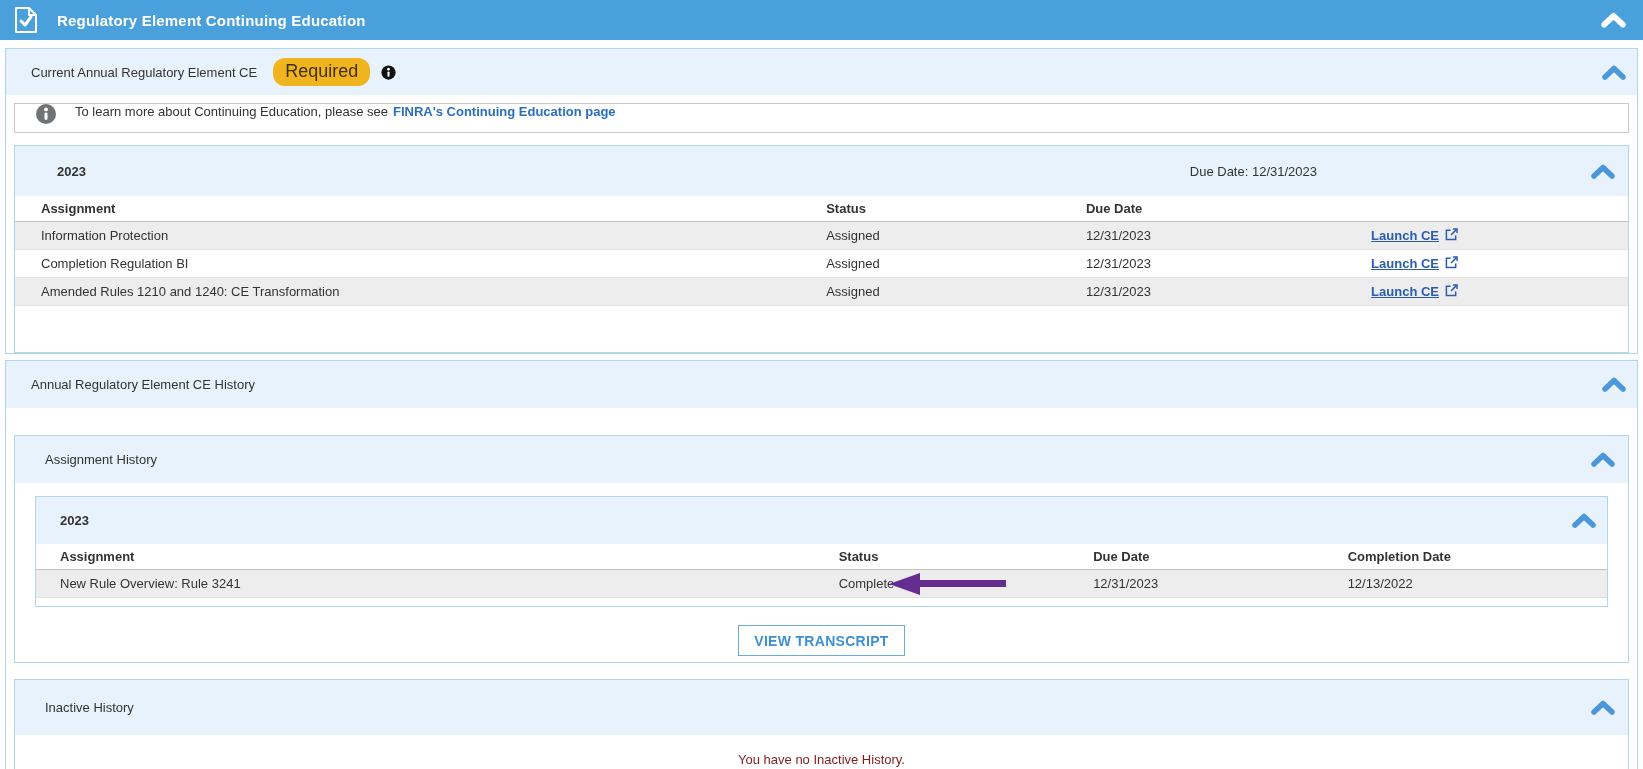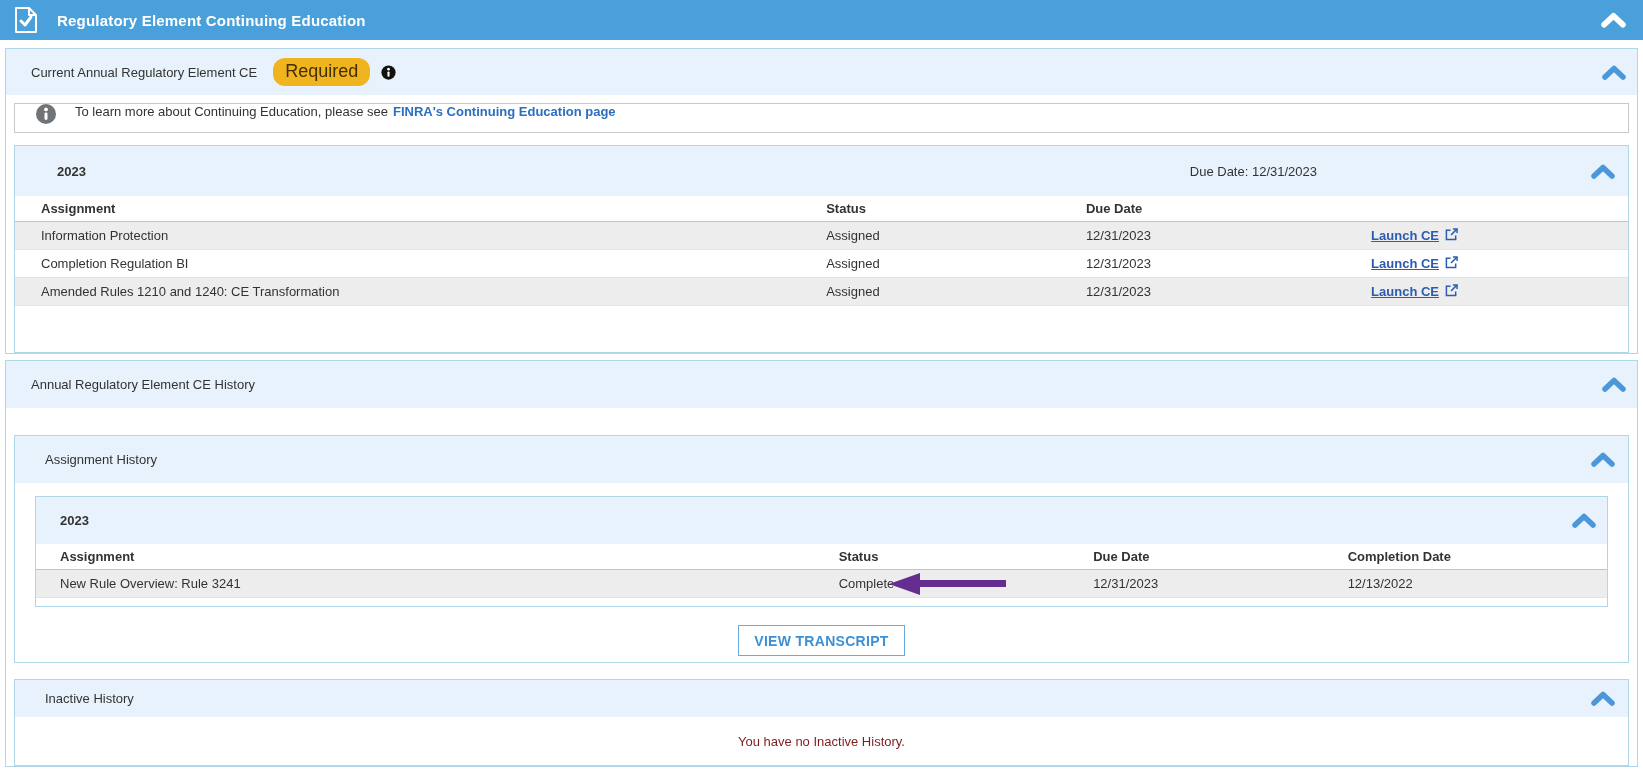--- a/index.html
+++ b/index.html
@@ -54,21 +54,21 @@
   .t1 .c-status { width: 16.1%; padding-left: 16px; }
   .t1 .c-due    { width: 16.1%; padding-left: 16px; }
   .t1 .c-action { flex: 1; text-align: right; padding-right: 170px; }
   .launch-link { color: #2a5db2; font-weight: bold; text-decoration: underline; cursor: pointer; white-space: nowrap; }
   .ext-icon { display: inline-block; width: 13px; height: 13px; margin-left: 6px; color: #2a5db2; vertical-align: -1px; }
   .ext-icon svg { display: block; width: 100%; height: 100%; }
 
   
   .ah-head, .ih-head { background: #e8f2fc; display: flex; align-items: center; padding: 0 12px 0 30px; }
   .ah-head { height: 47px; }
-  .ih-head { height: 37px; }
+  .ih-head { height: 55px; }
   .ah-head .panel-chevron, .ih-head .panel-chevron { margin-left: auto; color: #4b97d9; width: 26px; height: 15px; cursor: pointer; }
 
   .inner-panel { margin: 13px 20px 0; border: 1px solid #b0d6e8; }
   .inner-head { height: 47px; background: #e8f2fc; display: flex; align-items: center; padding: 0 10px 0 24px; }
   .inner-head .year { font-weight: bold; }
   .inner-head .panel-chevron { margin-left: auto; color: #4b97d9; width: 26px; height: 15px; cursor: pointer; }
 
   .t2 .c-assign { width: 50.2%; padding-left: 24px; }
   .t2 .c-status { width: 16.2%; padding-left: 14px; position: relative; align-self: stretch; display: flex; align-items: center; }
   .t2 .c-due    { width: 16.2%; padding-left: 14px; }

